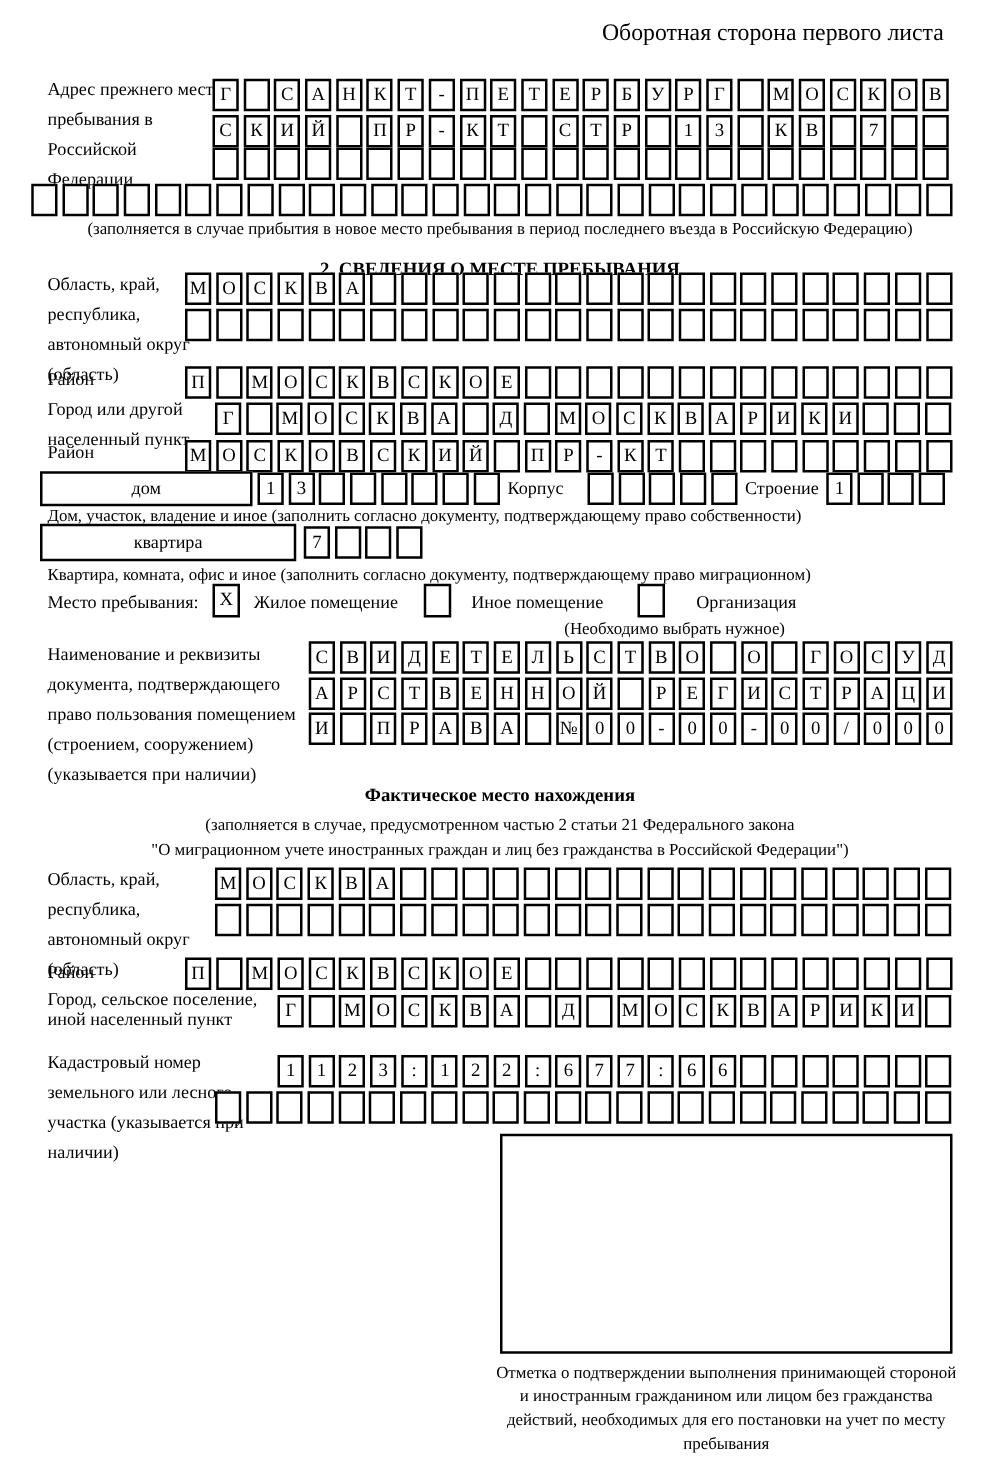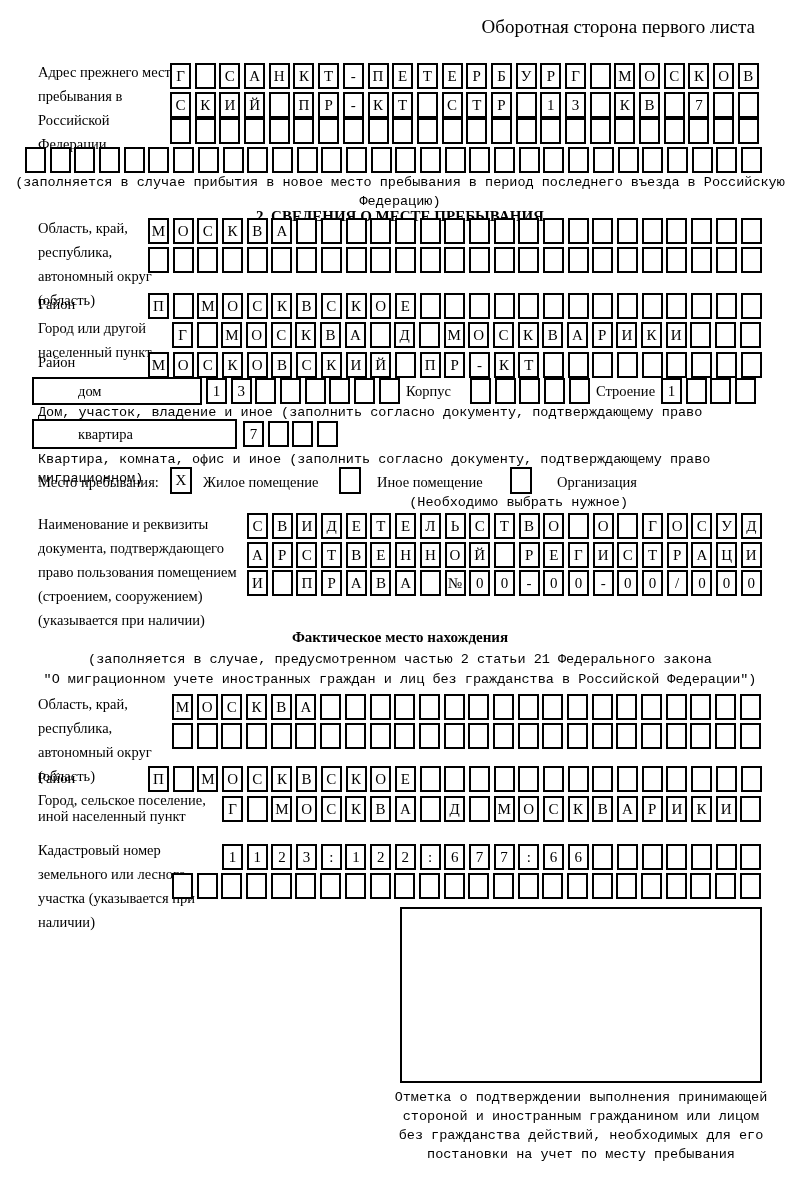--- a/index.html
+++ b/index.html
@@ -1,29 +1,29 @@
 <!DOCTYPE html>
 <html><head>
 <meta charset="utf-8">
 <style>
   html,body{margin:0;padding:0;}
   body{width:800px;height:1180px;position:relative;background:#ffffff;color:#000;
        font-family:"Liberation Serif","DejaVu Serif",serif;}
   .lbl{position:absolute;font-size:14.5px;line-height:24px;}
-  .cap{position:absolute;font-size:13.5px;line-height:19px;font-family:Liberation Mono, monospace;}
+  .cap{position:absolute;font-size:13.5px;line-height:19px;}
   .center{left:0;width:800px;text-align:center;}
   .bold{font-weight:bold;}
   .boxrow{position:absolute;display:flex;gap:3.7px;}
   .cbox{display:inline-flex;align-items:center;justify-content:center;
         width:21px;height:26px;border:2px solid #000;box-sizing:border-box;
         font-size:15px;background:#fff;flex:0 0 auto;}
   .chk{position:absolute;width:22px;height:27px;border:2px solid #000;box-sizing:border-box;
        display:flex;align-items:center;justify-content:center;font-size:15px;}
   .widebox{position:absolute;border:2px solid #000;box-sizing:border-box;
-           display:flex;align-items:center;font-size:14.5px;background:#fff;padding-left:44px;}
+           display:flex;align-items:center;justify-content:center;font-size:14.5px;background:#fff;}
   .stamp{position:absolute;left:400px;top:907px;width:362px;height:176px;border:2px solid #000;box-sizing:border-box;}
 
   .r-prev1{left:170px;top:63px}   .r-prev2{left:170px;top:92px}
   .r-prev3{left:170px;top:118px}  .r-prev4{left:25px;top:147px}
   .l-prevaddr{left:38px;top:60px;width:140px}
   .c-prev{top:173px}
   .t-s2{top:204px}
   .l-obl{left:38px;top:216px;width:118px}
   .r-obl1{left:148px;top:218px}   .r-obl2{left:148px;top:247px}
   .l-rayon{left:38px;top:292px}   .r-rayon{left:148px;top:293px}

